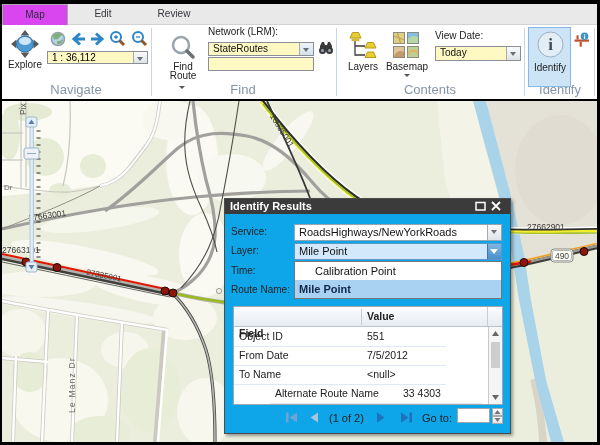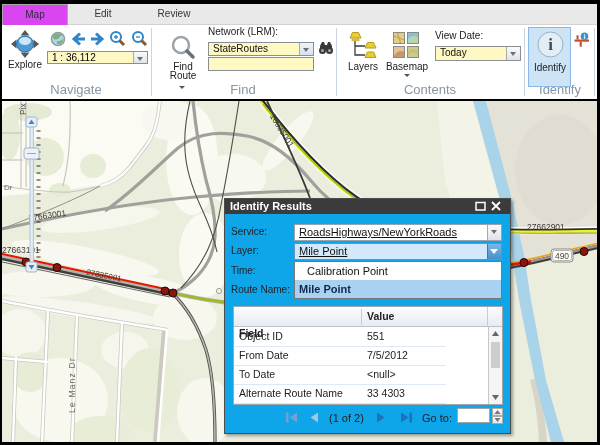--- a/index.html
+++ b/index.html
@@ -13,23 +13,23 @@
 .btxt{position:absolute;font-size:10px;color:#222;text-align:center;}
 .lbl{position:absolute;font-size:10px;color:#222;}
 .combo{position:absolute;background:#fef9c3;border:1px solid #898f94;}
 .combo .ct{position:absolute;left:4px;top:0;font-size:10px;color:#111;line-height:12px;}
 .dd{position:absolute;right:0;top:0;bottom:0;width:13px;border-left:1px solid #a5abb0;background:linear-gradient(#fafafa,#dfe3e8);}
 .dd:after{content:"";position:absolute;left:3px;top:5px;border-left:3.5px solid transparent;border-right:3.5px solid transparent;border-top:4px solid #6a7075;}
 #identbtn{left:526px;top:2px;width:41px;height:58px;background:#cde4f7;border:1px solid #8ab8e6;}
 #dlg{left:224px;top:198px;width:285px;height:234px;background:#0ea5e9;border:1px solid #4c4c4c;box-shadow:2px 2px 3px rgba(0,0,0,.35);}
 #dlgttl{position:absolute;left:0;top:0;width:100%;height:15px;background:#3b3b3b;color:#fff;font-size:11px;font-weight:bold;line-height:15px;padding-left:5px;box-sizing:border-box;}
 .dlbl{position:absolute;left:6px;font-size:10px;color:#222;}
-.dcombo{position:absolute;left:69px;width:202px;height:15px;background:#fff;border:1px solid #98a3ad;font-size:11px;color:#111;line-height:15px;padding-left:4px;text-decoration:underline;}
+.dcombo{position:absolute;left:69px;width:202px;height:15px;background:#fff;border:1px solid #98a3ad;font-size:11px;color:#111;line-height:15px;padding-left:4px;}
 #ddlist{position:absolute;left:69px;top:62px;width:206px;height:36px;background:#fff;border:1px solid #777;}
-#ddlist .r1{position:absolute;left:0;top:0;width:100%;height:32px;font-size:11px;line-height:18px;color:#111;padding-left:12px;box-sizing:border-box;border-radius:9px;}
+#ddlist .r1{position:absolute;left:0;top:0;width:100%;height:32px;font-size:11px;line-height:18px;color:#111;padding-left:20px;box-sizing:border-box;border-radius:9px;}
 #ddlist .r2{position:absolute;left:0;top:18px;width:100%;height:18px;background:#a9d1f2;font-size:11px;font-weight:bold;line-height:18px;color:#10284a;padding-left:4px;box-sizing:border-box;}
 #tbl{position:absolute;left:8px;top:107px;width:270px;height:99px;background:#fff;border:1px solid #a0a6ac;box-sizing:border-box;}
 #tblhdr{position:absolute;left:0;top:0;width:100%;height:20px;background:linear-gradient(#fbfcfe,#e7ebf2);border-bottom:1px solid #b9c2ce;box-sizing:border-box;font-size:10.5px;font-weight:bold;color:#222;}
 .trow{position:absolute;left:0;width:212px;height:19px;border-bottom:1px solid #dfe9f5;font-size:10.5px;color:#222;}
 .tc1{position:absolute;left:5px;top:3px;}
 .tc2{position:absolute;left:133px;top:3px;}
 #sbar{position:absolute;right:0;top:20px;width:14px;height:77px;background:#f5f5f5;border-left:1px solid #c5cace;box-sizing:border-box;}
 #pgr{position:absolute;left:0;top:206px;width:100%;height:26px;font-size:11px;color:#222;}
 .pic{position:absolute;top:6px;}
 .spinbtn{position:absolute;left:267px;width:11px;height:8px;background:linear-gradient(#fdfdfd,#e4e4e4);border:1px solid #aaa;box-sizing:border-box;}
@@ -313,24 +313,24 @@
     </div>
     <div class="trow" style="top:20px;">
         <span class="tc1">Object ID</span>
         <span class="tc2">551</span>
       </div>
     <div class="trow" style="top:39px;">
         <span class="tc1">From Date</span>
         <span class="tc2">7/5/2012</span>
       </div>
     <div class="trow" style="top:58px;">
-        <span class="tc1">To Date</span>
+        <span class="tc1">To Name</span>
         <span class="tc2">&lt;null&gt;</span>
       </div>
-    <div class="trow" style="top:77px;">
+    <div class="trow" style="top:77px;margin-left:36px;">
         <span class="tc1">Alternate Route Name</span>
         <span class="tc2">33 4303</span>
       </div>
     <div id="sbar">
       <svg width="13" height="77" viewBox="0 0 13 77">
         <polygon points="6.5,4 10,9 3,9" fill="#666"></polygon>
         <rect x="2" y="15" width="9" height="26" fill="#cdcdcd" rx="1"></rect>
         <polygon points="6.5,73 10,68 3,68" fill="#666"></polygon>
       </svg>
     </div>

